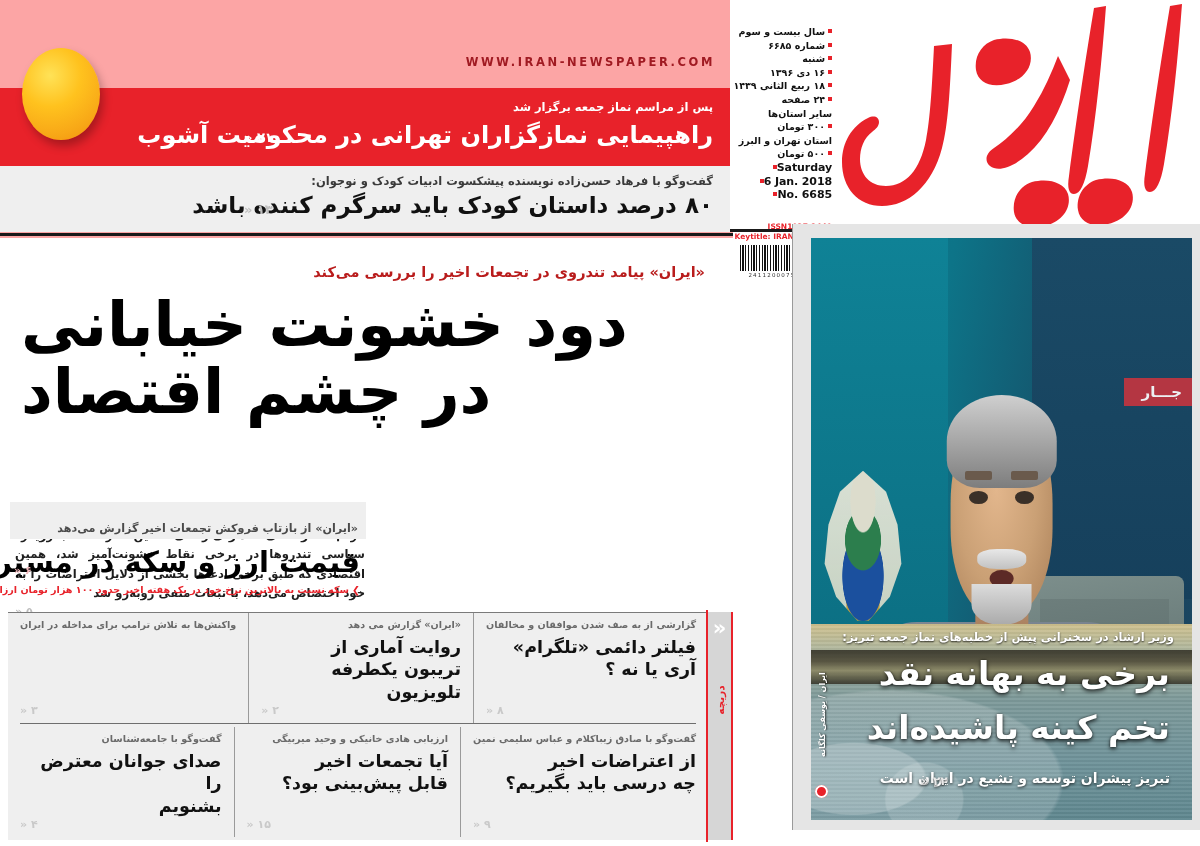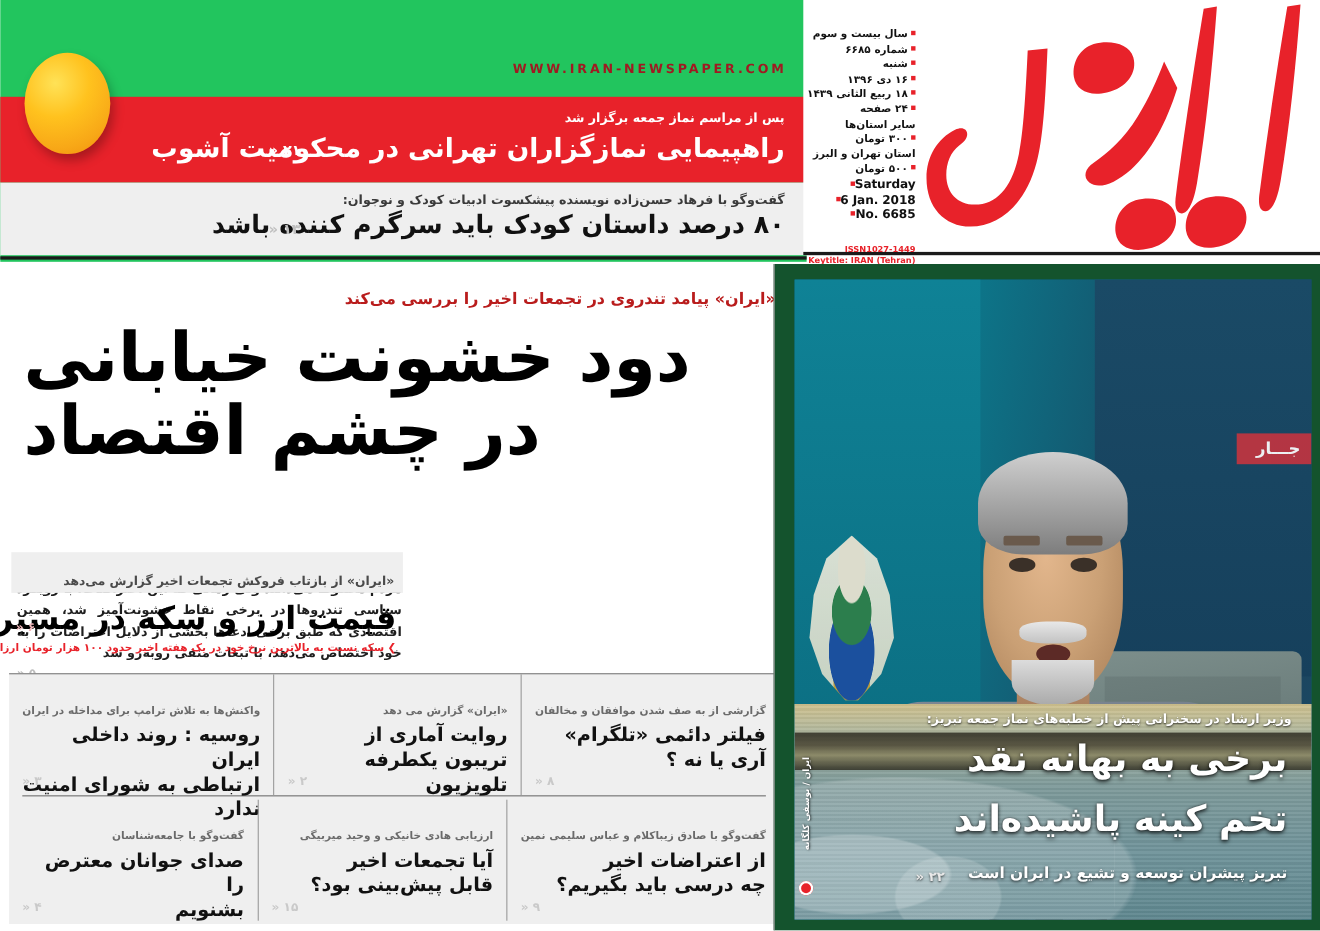--- a/index.html
+++ b/index.html
@@ -58,21 +58,21 @@
     background: repeating-linear-gradient(90deg,
       #111 0 1px, #fff 1px 2px, #111 2px 4px, #fff 4px 5px,
       #111 5px 6px, #fff 6px 8px, #111 8px 9px, #fff 9px 11px);
   }
   .barcode-num {
     font-size: 5.5px; color: #333; direction: ltr; text-align: center;
     letter-spacing: 1.2px; width: 92px; margin-top:1px;
   }
 
   
-  .top-left { position: absolute; left: 0; top: 0; width: 733px; height: 238px; background:#22c55e; }
+  .top-left { position: absolute; left: 0; top: 0; width: 733px; height: 238px; background:#fca5a5; }
 
   .url-row {
     position: absolute; right: 18px; top: 55px;
     font-size: 11.5px; letter-spacing: 2.6px; font-weight: 700;
     color: #A01A22; direction: ltr;
   }
   .sun {
     position: absolute; left: 22px; top: 48px;
     width: 78px; height: 92px; border-radius: 50%;
     background: radial-gradient(circle at 36% 30%, #FFE257 0%, #FFC21E 38%, #F8A817 72%, #EF8E0C 100%);
@@ -178,21 +178,21 @@
     border-top: 1px solid #7a7a7a;
   }
   .grid-row { position: absolute; left:0; width: 700px; height: 110px; display: flex; flex-direction: row; }
   .grid-row.r1 { top: 0; }
   .grid-row.r2 { top: 114px; }
   .grid-hrule {
     position: absolute; left: 12px; top: 110px; width: 676px; height: 1px; background: #6e6e6e;
   }
   .cell {
     position: relative; flex: 1 1 0;
-    padding: 28px 12px 0 12px;
+    padding: 6px 12px 0 12px;
     direction: rtl; text-align: right;
   }
   .cell + .cell { border-right: 1px solid #9a9a9a; }
   .cell .c-kicker {
     font-size: 9.6px; color: #6a6a6a; font-weight: 600;
     line-height: 12px; white-space: nowrap; margin-bottom: 5px;
   }
   .cell .c-head {
     font-size: 17.5px; font-weight: 700; color: #111;
     line-height: 1.28; letter-spacing: -0.4px;
@@ -219,23 +219,23 @@
     transform: translateX(-50%) rotate(-90deg);
     transform-origin: center;
     color: #E8222A; font-size: 10.5px; font-weight: 700; white-space: nowrap;
   }
   .grid-redline {
     position: absolute; left: 706px; top: 370px; width: 2px; height: 232px; background: #E8222A;
   }
 
   
   .photo-panel {
-    position: absolute; right: 0; top: 240px;
-    width: 497px; height: 606px;
-    background: #14532d;
+    position: absolute; right: 0; top: 224px;
+    width: 408px; height: 606px;
+    background: #e5e5e5;
     border-left: 1px solid #9a9a9a;
   }
   .photo-inner {
     position: absolute; left: 18px; top: 14px; right: 8px; bottom: 10px;
     overflow: hidden; background: #0a5a6e;
   }
   .ph-bg {
     position: absolute; inset: 0;
     background:
       linear-gradient(100deg, #0e7e92 0%, #0d7488 30%, #15536b 58%, #173f5c 78%, #1d4a63 100%);
@@ -524,24 +524,20 @@
         <div class="cell">
           <div class="c-kicker">«ایران» گزارش می دهد</div>
           <div class="c-head">
             <span>روایت آماری از</span>
             <span>تریبون یکطرفه تلویزیون</span>
           </div>
           <div class="c-pg">۲ «</div>
         </div>
         <div class="cell">
           <div class="c-kicker">واکنش‌ها به تلاش ترامپ برای مداخله در ایران</div>
-          <div class="c-head">
-            <span>روسیه : روند داخلی ایران</span>
-            <span>ارتباطی به شورای امنیت ندارد</span>
-          </div>
           <div class="c-pg">۳ «</div>
         </div>
       </div>
 
       <div class="grid-row r2">
         <div class="cell">
           <div class="c-kicker">گفت‌وگو با صادق زیباکلام و عباس سلیمی نمین</div>
           <div class="c-head">
             <span>از اعتراضات اخیر</span>
             <span>چه درسی باید بگیریم؟</span>

